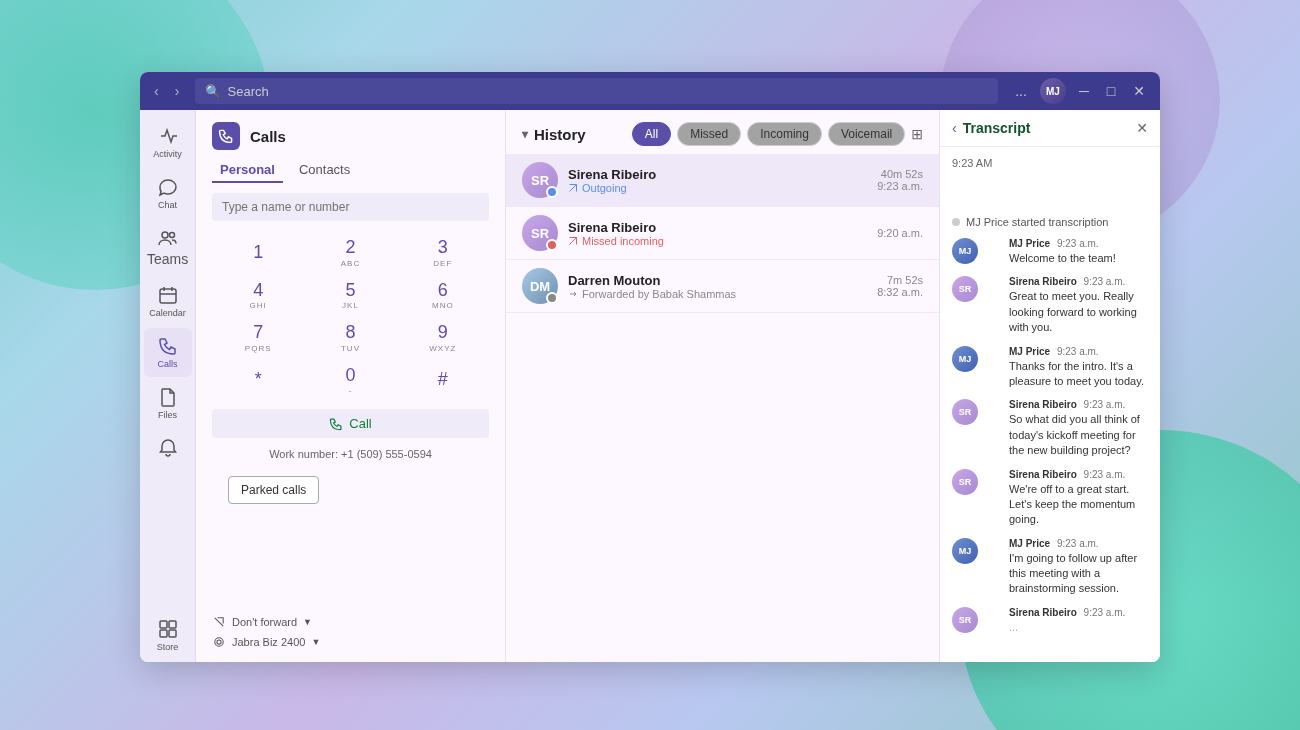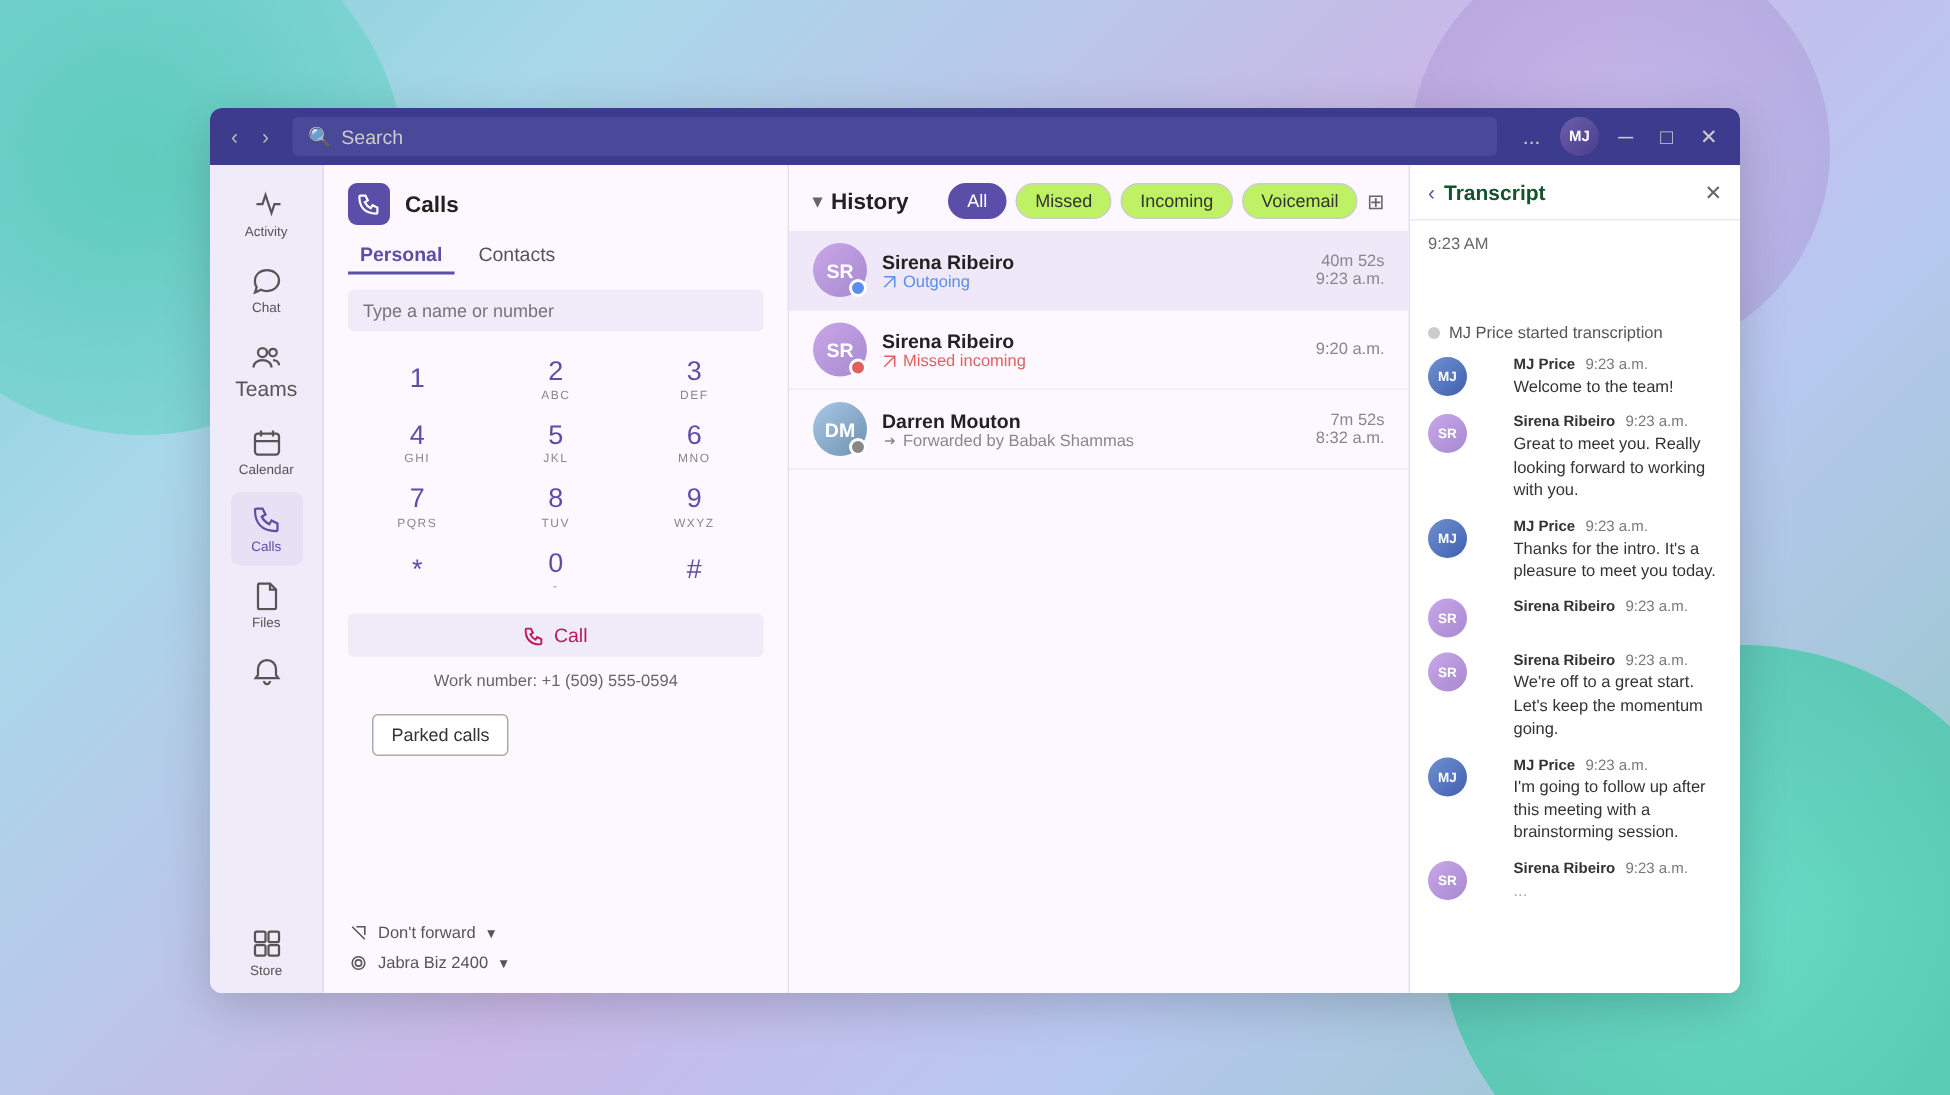--- a/index.html
+++ b/index.html
@@ -103,21 +103,21 @@
       color: white; font-size: 10px; font-weight: bold;
     }
     
     .main-content {
       display: flex;
       flex: 1;
       overflow: hidden;
     }
     
     .sidebar {
-      width: 76px;
+      width: 56px;
       background: #f0ebf8;
       display: flex;
       flex-direction: column;
       align-items: center;
       padding-top: 8px;
       flex-shrink: 0;
       border-right: 1px solid #e0d8f0;
     }
     .sidebar-item {
       display: flex;
@@ -223,21 +223,21 @@
       color: #888;
       letter-spacing: 1px;
     }
     .call-btn {
       margin: 8px 16px;
       background: #f0ebf8;
       border: none;
       border-radius: 4px;
       padding: 7px;
       font-size: 13px;
-      color: #be185d;
+      color: #15803d;
       cursor: pointer;
       display: flex;
       align-items: center;
       justify-content: center;
       gap: 6px;
     }
     .work-number {
       text-align: center;
       font-size: 11px;
       color: #666;
@@ -298,21 +298,21 @@
     .history-filters {
       display: flex;
       align-items: center;
       gap: 6px;
       margin-left: auto;
     }
     .filter-btn {
       padding: 4px 12px;
       border-radius: 12px;
       border: 1px solid #ccc;
-      background: #bef264;
+      background: #a3a3a3;
       font-size: 12px;
       color: #333;
       cursor: pointer;
     }
     .filter-btn.active {
       background: #5b4ea8;
       color: white;
       border-color: #5b4ea8;
     }
     .filter-icon {
@@ -766,20 +766,21 @@
             <div class="msg-text">Thanks for the intro. It's a pleasure to meet you today.</div>
           </div>
         </div>
         <div class="transcript-msg">
           <div class="msg-avatar sr">SR</div>
           <div class="msg-content">
             <div class="msg-header">
               <span class="msg-name">Sirena Ribeiro</span>
               <span>9:23 a.m.</span>
             </div>
+            <div class="msg-text">So what did you all think of today's kickoff meeting for the new building project?</div>
           </div>
         </div>
         <div class="transcript-msg">
           <div class="msg-avatar sr">SR</div>
           <div class="msg-content">
             <div class="msg-header">
               <span class="msg-name">Sirena Ribeiro</span>
               <span>9:23 a.m.</span>
             </div>
             <div class="msg-text">We're off to a great start. Let's keep the momentum going.</div>

